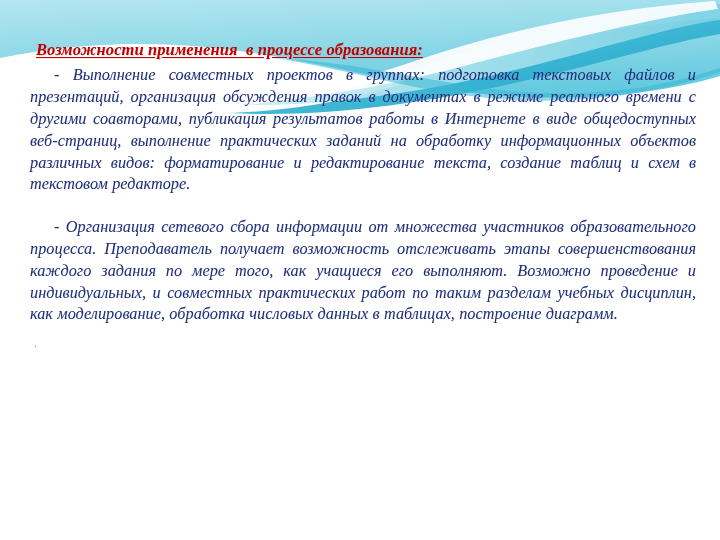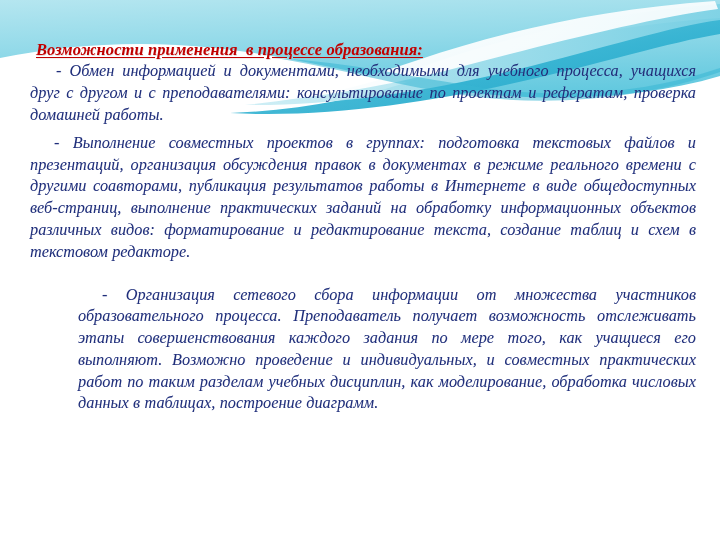--- a/index.html
+++ b/index.html
@@ -72,21 +72,21 @@
     font-style: italic;
     color: #1F2E7A;
     line-height: 1.345;
     letter-spacing: 0.05px;
     word-spacing: 0.2px;
     text-shadow: 0.4px 0.4px 0 rgba(150,160,200,0.30);
   }
 
   #para-1 { margin-top: 2px; }
   #para-2 { margin-top: 6px; text-indent: 24px; }
-  #para-3 { margin-top: 21px; text-indent: 24px; margin-left: 48px; }
+  #para-3 { margin-top: 21px; text-indent: 24px; }
 
   .trailing-mark {
     margin: 10px 0 0 4px;
     font-family: "Liberation Serif", "DejaVu Serif", serif;
     font-size: 13px;
     font-style: italic;
     color: #4A4A6A;
     line-height: 1;
     opacity: 0.55;
   }
@@ -132,21 +132,20 @@
       <path d="M715,1 C600,9 500,32 418,60 C356,81 296,96 232,103 C300,101 380,88 460,67 C548,44 650,18 718,9 Z" fill="url(#gradWhiteStreak)"></path>
 
       <path d="M720,72 C650,96 560,108 470,96 C400,87 340,68 275,58 C350,62 415,78 485,88 C570,100 650,92 720,68 Z" fill="#38B6D3" opacity="0.55"></path>
     </svg>
   </div>
 
   <div id="content">
 
     <h1 class="slide-title">Возможности применения  в процессе образования:</h1>
 
-    <p id="para-1" class="para">- Обмен информацией и документами, необходимыми для учебного процесса, учащихся друг с другом и с преподавателями: консультирование по проектам и рефератам, проверка домашней работы.</p>
 
     <p id="para-2" class="para">- Выполнение совместных проектов в группах: подготовка текстовых файлов и презентаций, организация обсуждения правок в документах в режиме реального времени с другими соавторами, публикация результатов работы в Интернете в виде общедоступных веб-страниц, выполнение практических заданий на обработку информационных объектов различных видов: форматирование и редактирование текста, создание таблиц и схем в текстовом редакторе.</p>
 
     <p id="para-3" class="para">- Организация сетевого сбора информации от множества участников образовательного процесса. Преподаватель получает возможность отслеживать этапы совершенствования каждого задания по мере того, как учащиеся его выполняют. Возможно проведение и индивидуальных, и совместных практических работ по таким разделам учебных дисциплин, как моделирование, обработка числовых данных в таблицах, построение диаграмм.</p>
 
     <div class="trailing-mark">.</div>
 
   </div>
 </div>
 

